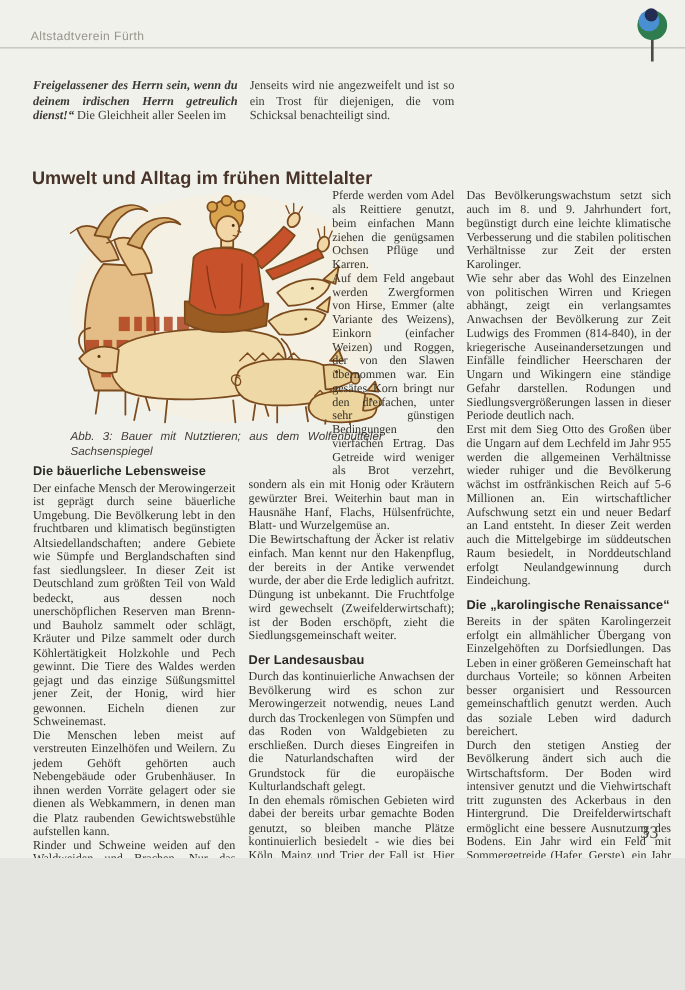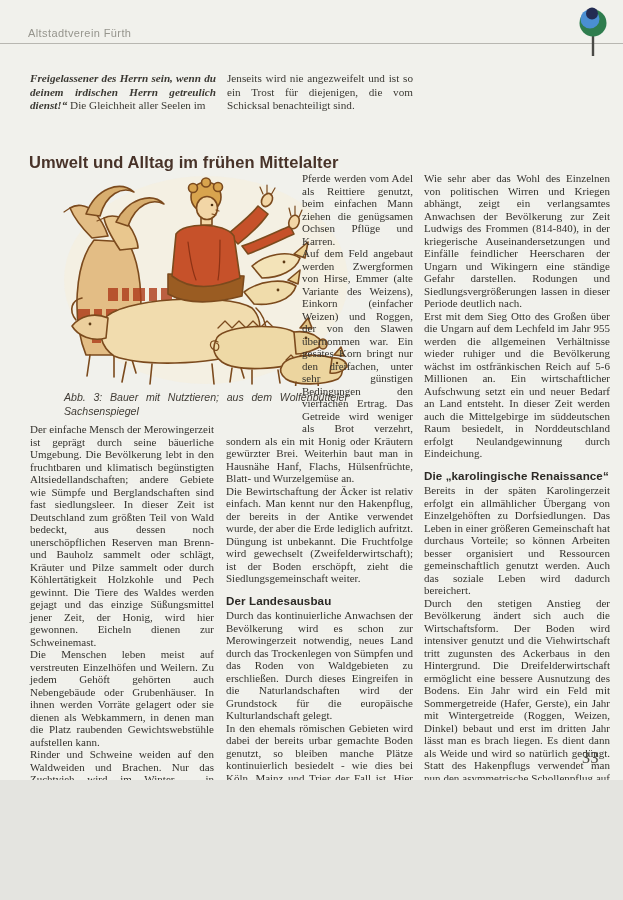--- a/index.html
+++ b/index.html
@@ -165,36 +165,38 @@
       <path d="M276,188 C285,187 291,192 291,197 C286,202 279,204 274,203 Z" fill="#e6cc92"></path>
       <path d="M278,185 l7,-8 l3,9 Z" fill="#dfc184"></path>
       <circle cx="281" cy="193" r="1.2" fill="#5c3a14" stroke="none"></circle>
       <path d="M240,212 l-1,10 M262,213 l1,10" fill="none"></path>
     </g>
   </svg>
 
   <div class="caption"><span class="cap-label">Abb. 3:</span><span> Bauer mit Nutztieren; aus dem Wolfenbütteler Sachsenspiegel</span></div>
 
   <div class="col col-left">
+    <h3 class="first">Die bäuerliche Lebensweise</h3>
     <p>Der einfache Mensch der Merowingerzeit ist geprägt durch seine bäuerliche Umgebung. Die Bevölkerung lebt in den fruchtbaren und klimatisch begünstigten Altsiedellandschaften; andere Gebiete wie Sümpfe und Berglandschaften sind fast siedlungsleer. In dieser Zeit ist Deutschland zum größten Teil von Wald bedeckt, aus dessen noch unerschöpflichen Reserven man Brenn- und Bauholz sammelt oder schlägt, Kräuter und Pilze sammelt oder durch Köhlertätigkeit Holzkohle und Pech gewinnt. Die Tiere des Waldes werden gejagt und das einzige Süßungsmittel jener Zeit, der Honig, wird hier gewonnen. Eicheln dienen zur Schweinemast.</p>
     <p>Die Menschen leben meist auf verstreuten Einzelhöfen und Weilern. Zu jedem Gehöft gehörten auch Nebengebäude oder Grubenhäuser. In ihnen werden Vorräte gelagert oder sie dienen als Webkammern, in denen man die Platz raubenden Gewichtswebstühle aufstellen kann.</p>
     <p>Rinder und Schweine weiden auf den Waldweiden und Brachen. Nur das Zuchtvieh wird im Winter – in Wohngemeinschaft mit seinen Besitzern – im Haus gehalten. Als Einstreu dient Laub. Die Viehwirtschaft steht zu dieser Zeit eindeutig im Vordergrund vor der Ackerwirtschaft (Abb. 3). Die Versorgung mit Fleisch ist meist ausreichend gesichert.</p>
   </div>
 
   <div class="col col-mid">
     <div class="wrap-spacer"></div>
     <p>Pferde werden vom Adel als Reittiere genutzt, beim einfachen Mann ziehen die genügsamen Ochsen Pflüge und Karren.</p>
     <p>Auf dem Feld angebaut werden Zwergformen von Hirse, Emmer (alte Variante des Weizens), Einkorn (einfacher Weizen) und Roggen, der von den Slawen übernommen war. Ein gesätes Korn bringt nur den dreifachen, unter sehr günstigen Bedingungen den vierfachen Ertrag. Das Getreide wird weniger als Brot verzehrt, sondern als ein mit Honig oder Kräutern gewürzter Brei. Weiterhin baut man in Hausnähe Hanf, Flachs, Hülsenfrüchte, Blatt- und Wurzelgemüse an.</p>
     <p>Die Bewirtschaftung der Äcker ist relativ einfach. Man kennt nur den Hakenpflug, der bereits in der Antike verwendet wurde, der aber die Erde lediglich aufritzt. Düngung ist unbekannt. Die Fruchtfolge wird gewechselt (Zweifelderwirtschaft); ist der Boden erschöpft, zieht die Siedlungsgemeinschaft weiter.</p>
     <h3>Der Landesausbau</h3>
     <p>Durch das kontinuierliche Anwachsen der Bevölkerung wird es schon zur Merowingerzeit notwendig, neues Land durch das Trockenlegen von Sümpfen und das Roden von Waldgebieten zu erschließen. Durch dieses Eingreifen in die Naturlandschaften wird der Grundstock für die europäische Kulturlandschaft gelegt.</p>
     <p>In den ehemals römischen Gebieten wird dabei der bereits urbar gemachte Boden genutzt, so bleiben manche Plätze kontinuierlich besiedelt - wie dies bei Köln, Mainz und Trier der Fall ist. Hier können sich auch Reste römischer Handwerkskunst erhalten (Töpferei). Größere Siedlungen entstehen auch oft in der unmittelbaren Umgebung der Königshöfe, an denen sich Handel und Wirtschaft konzentrieren.</p>
   </div>
 
   <div class="col col-right">
+    <p>Das Bevölkerungswachstum setzt sich auch im 8. und 9. Jahrhundert fort, begünstigt durch eine leichte klimatische Verbesserung und die stabilen politischen Verhältnisse zur Zeit der ersten Karolinger.</p>
     <p>Wie sehr aber das Wohl des Einzelnen von politischen Wirren und Kriegen abhängt, zeigt ein verlangsamtes Anwachsen der Bevölkerung zur Zeit Ludwigs des Frommen (814-840), in der kriegerische Auseinandersetzungen und Einfälle feindlicher Heerscharen der Ungarn und Wikingern eine ständige Gefahr darstellen. Rodungen und Siedlungsvergrößerungen lassen in dieser Periode deutlich nach.</p>
     <p>Erst mit dem Sieg Otto des Großen über die Ungarn auf dem Lechfeld im Jahr 955 werden die allgemeinen Verhältnisse wieder ruhiger und die Bevölkerung wächst im ostfränkischen Reich auf 5-6 Millionen an. Ein wirtschaftlicher Aufschwung setzt ein und neuer Bedarf an Land entsteht. In dieser Zeit werden auch die Mittelgebirge im süddeutschen Raum besiedelt, in Norddeutschland erfolgt Neulandgewinnung durch Eindeichung.</p>
     <h3>Die „karolingische Renaissance“</h3>
     <p>Bereits in der späten Karolingerzeit erfolgt ein allmählicher Übergang von Einzelgehöften zu Dorfsiedlungen. Das Leben in einer größeren Gemeinschaft hat durchaus Vorteile; so können Arbeiten besser organisiert und Ressourcen gemeinschaftlich genutzt werden. Auch das soziale Leben wird dadurch bereichert.</p>
     <p>Durch den stetigen Anstieg der Bevölkerung ändert sich auch die Wirtschaftsform. Der Boden wird intensiver genutzt und die Viehwirtschaft tritt zugunsten des Ackerbaus in den Hintergrund. Die Dreifelderwirtschaft ermöglicht eine bessere Ausnutzung des Bodens. Ein Jahr wird ein Feld mit Sommergetreide (Hafer, Gerste), ein Jahr mit Wintergetreide (Roggen, Weizen, Dinkel) bebaut und erst im dritten Jahr lässt man es brach liegen. Es dient dann als Weide und wird so natürlich gedüngt. Statt des Hakenpflugs verwendet man nun den asymmetrische Schollenpflug auf Rädern, der den Boden vollständig</p>
   </div>
 
   <div class="pagenum">33</div>
 
 </div>

